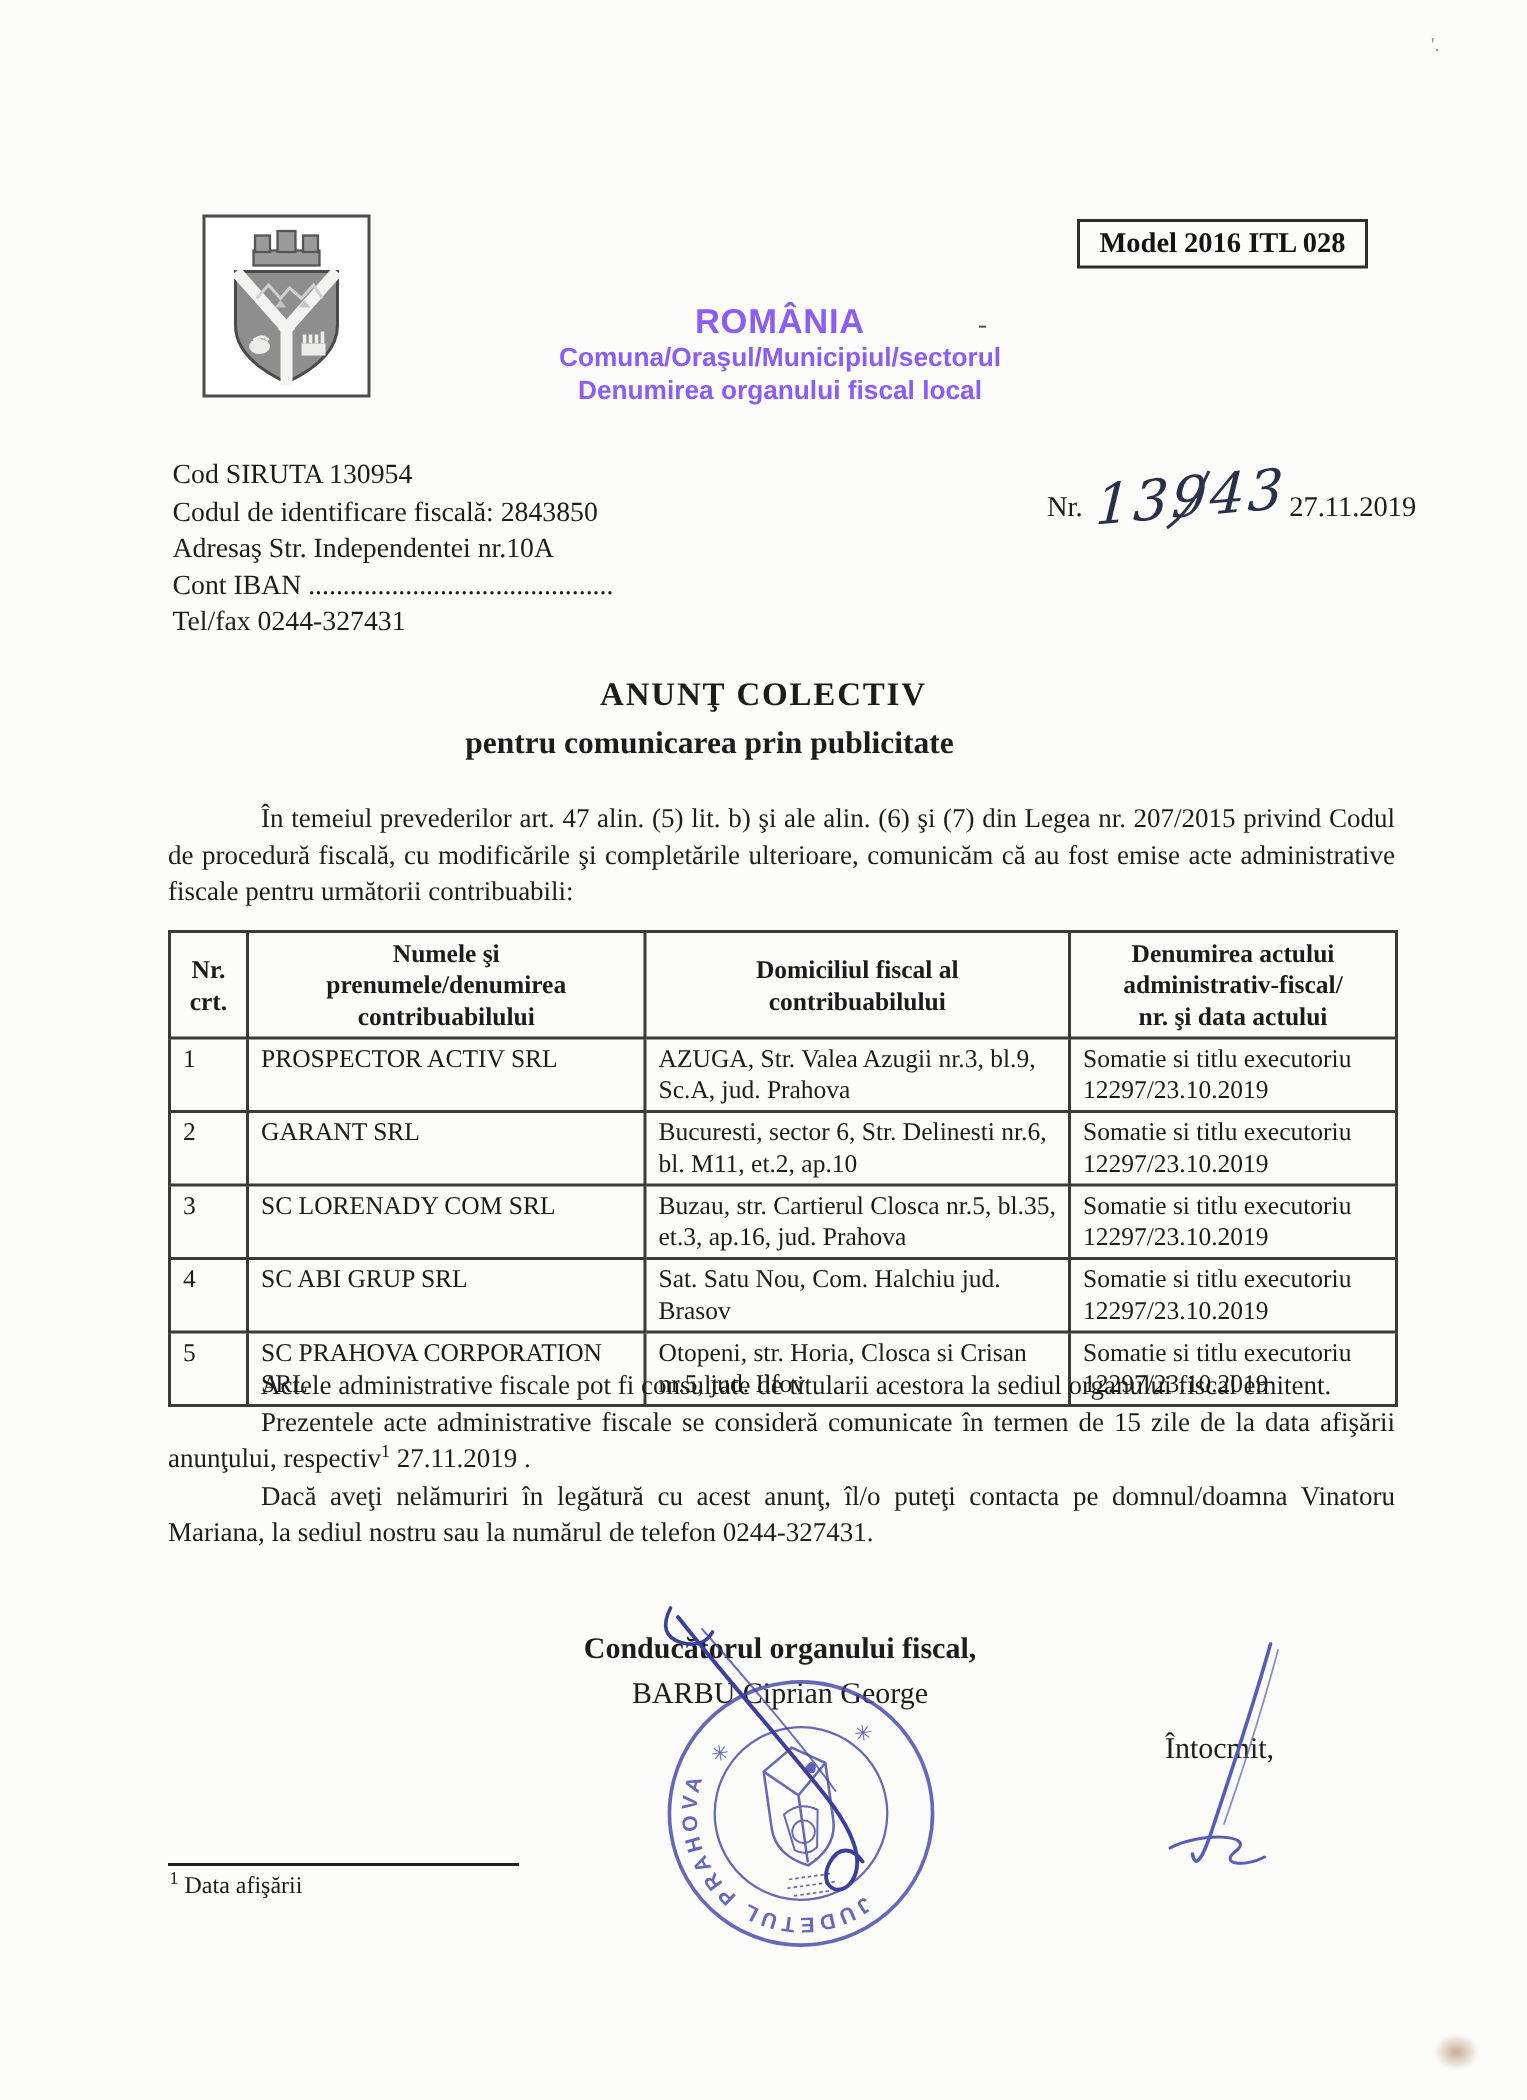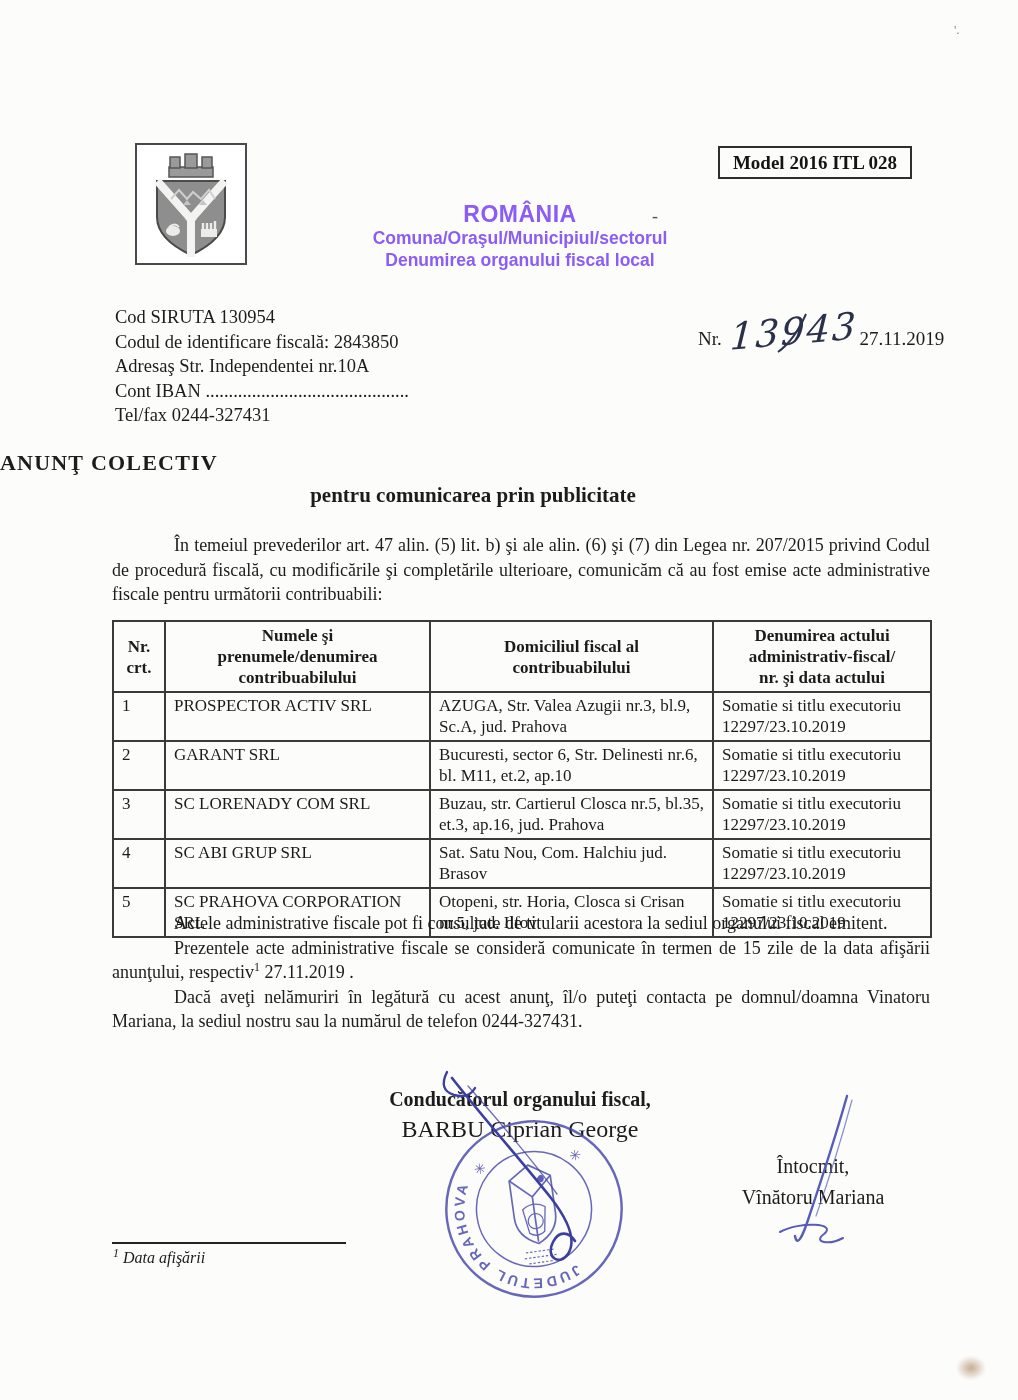--- a/index.html
+++ b/index.html
@@ -29,47 +29,47 @@
 
   
   .nrline{left:698px;top:314px;font-size:19px;display:flex;align-items:flex-start;}
   .nr-label{margin-top:14px;}
   .hand{font-family:"DejaVu Serif",serif;font-style:italic;font-size:37px;line-height:36px;
         color:#2a3047;transform:rotate(-5deg) skewX(-8deg);display:inline-block;
         margin:0 2px 0 8px;letter-spacing:2px;}
   .nr-date{margin-top:14px;}
 
   
-  .title-main{left:0;top:450px;width:1018px;text-align:left;font-weight:bold;
+  .title-main{left:0;top:450px;width:1018px;text-align:center;font-weight:bold;
               font-size:22px;letter-spacing:1.2px;}
   .title-sub{left:0;top:483px;width:946px;text-align:center;font-weight:bold;font-size:21px;}
 
   
   .para{width:818px;text-align:justify;text-indent:62px;font-size:18px;line-height:24.6px;margin:0;}
   .intro-wrap{left:112px;top:533px;}
   .paras-wrap{left:112px;top:911px;}
   sup{font-size:12px;line-height:0;vertical-align:super;}
 
   
   .table-wrap{left:112px;top:620px;}
   table{border-collapse:collapse;width:818px;font-size:17px;line-height:21px;color:#1b1b1b;
         table-layout:fixed;}
   th,td{border:2px solid #3a3a3a;}
   th{font-weight:bold;text-align:center;padding:3px 5px;white-space:pre-line;vertical-align:middle;}
   td{padding:2px 8px 3px 8px;vertical-align:top;}
 
   
   .sig-left{left:280px;top:1086px;width:480px;text-align:center;}
   .sig-role{font-weight:bold;font-size:20px;line-height:26px;}
-  .sig-name{font-size:24px;line-height:26px;margin-top:4px;}
+  .sig-name{font-size:20px;line-height:26px;margin-top:4px;}
   .sig-right{left:700px;top:1151px;width:226px;text-align:center;font-size:20px;line-height:31px;}
 
   
   .footnote-rule{left:112px;top:1242px;width:234px;border-top:2px solid #222;height:0;}
-  .footnote{left:113px;top:1249px;font-size:16px;font-style:italic;}
+  .footnote{left:113px;top:1249px;font-size:16px;}
 
   
   .stamp-svg{left:428px;top:1110px;}
   .ink-overlay{left:0;top:0;pointer-events:none;}
 
   .smudge{left:956px;top:1356px;width:30px;height:24px;border-radius:50%;
           background:radial-gradient(closest-side,rgba(150,105,55,.55),rgba(150,105,55,0));
           filter:blur(1px);}
 </style>
 </head>
@@ -202,21 +202,20 @@
     <p class="para">Dacă aveţi nelămuriri în legătură cu acest anunţ, îl/o puteţi contacta pe domnul/doamna Vinatoru Mariana, la sediul nostru sau la numărul de telefon 0244-327431.</p>
   </div>
 
   <div class="abs sig-left">
     <div class="sig-role">Conducătorul organului fiscal,</div>
     <div class="sig-name">BARBU Ciprian George</div>
   </div>
 
   <div class="abs sig-right">
     <div>Întocmit,</div>
-    <div>Vînătoru Mariana</div>
   </div>
 
   <svg class="abs stamp-svg" width="212" height="198" viewBox="0 0 210 210" style="opacity:.82">
     <g transform="rotate(-8 105 105)" fill="none" stroke="#4747ab">
       <circle cx="105" cy="105" r="93" stroke-width="2.6"></circle>
       <circle cx="105" cy="105" r="61" stroke-width="1.6"></circle>
       <defs>
         <path id="arcMain" d="M105,179 A74,74 0 1 1 104.9,179"></path>
         <path id="arcBottom" d="M142,169 A74,74 0 0 1 41,68"></path>
       </defs>

